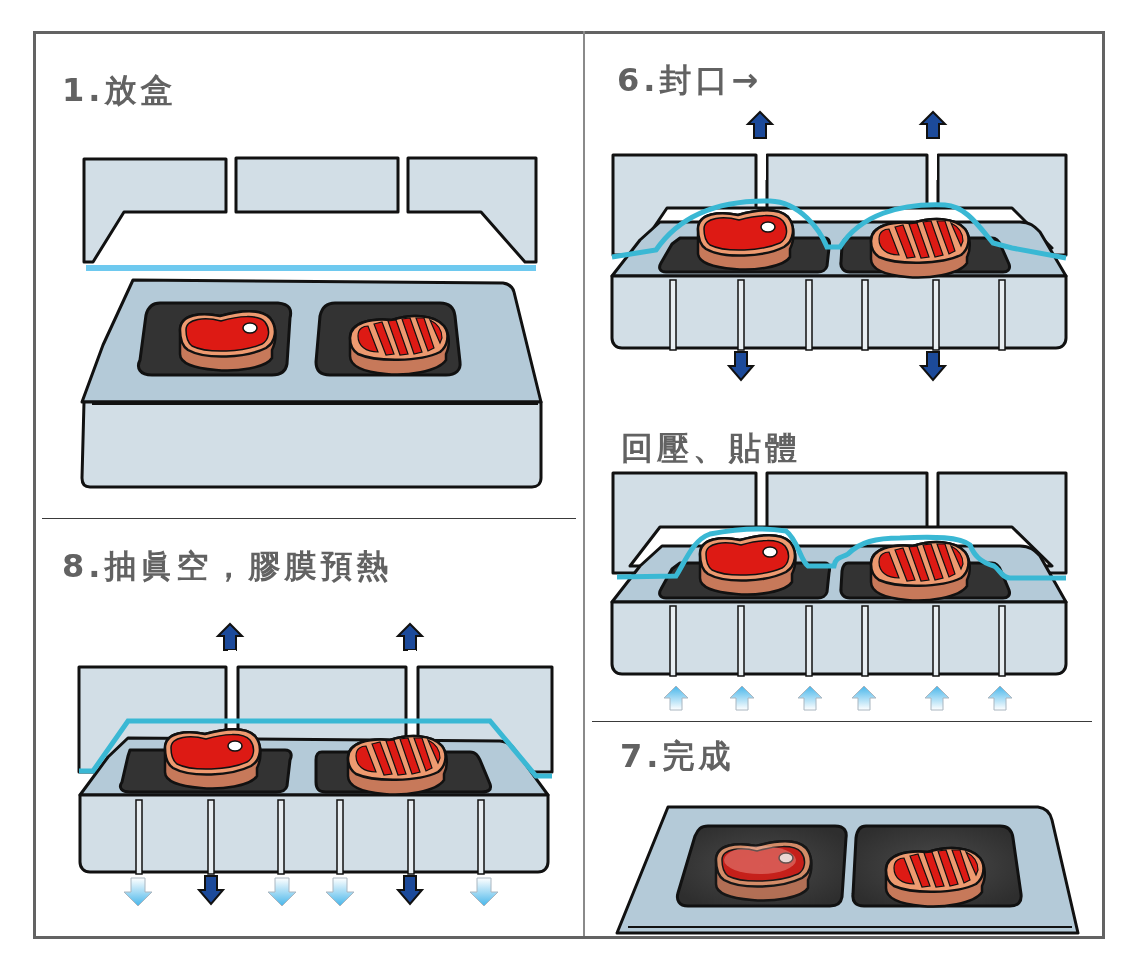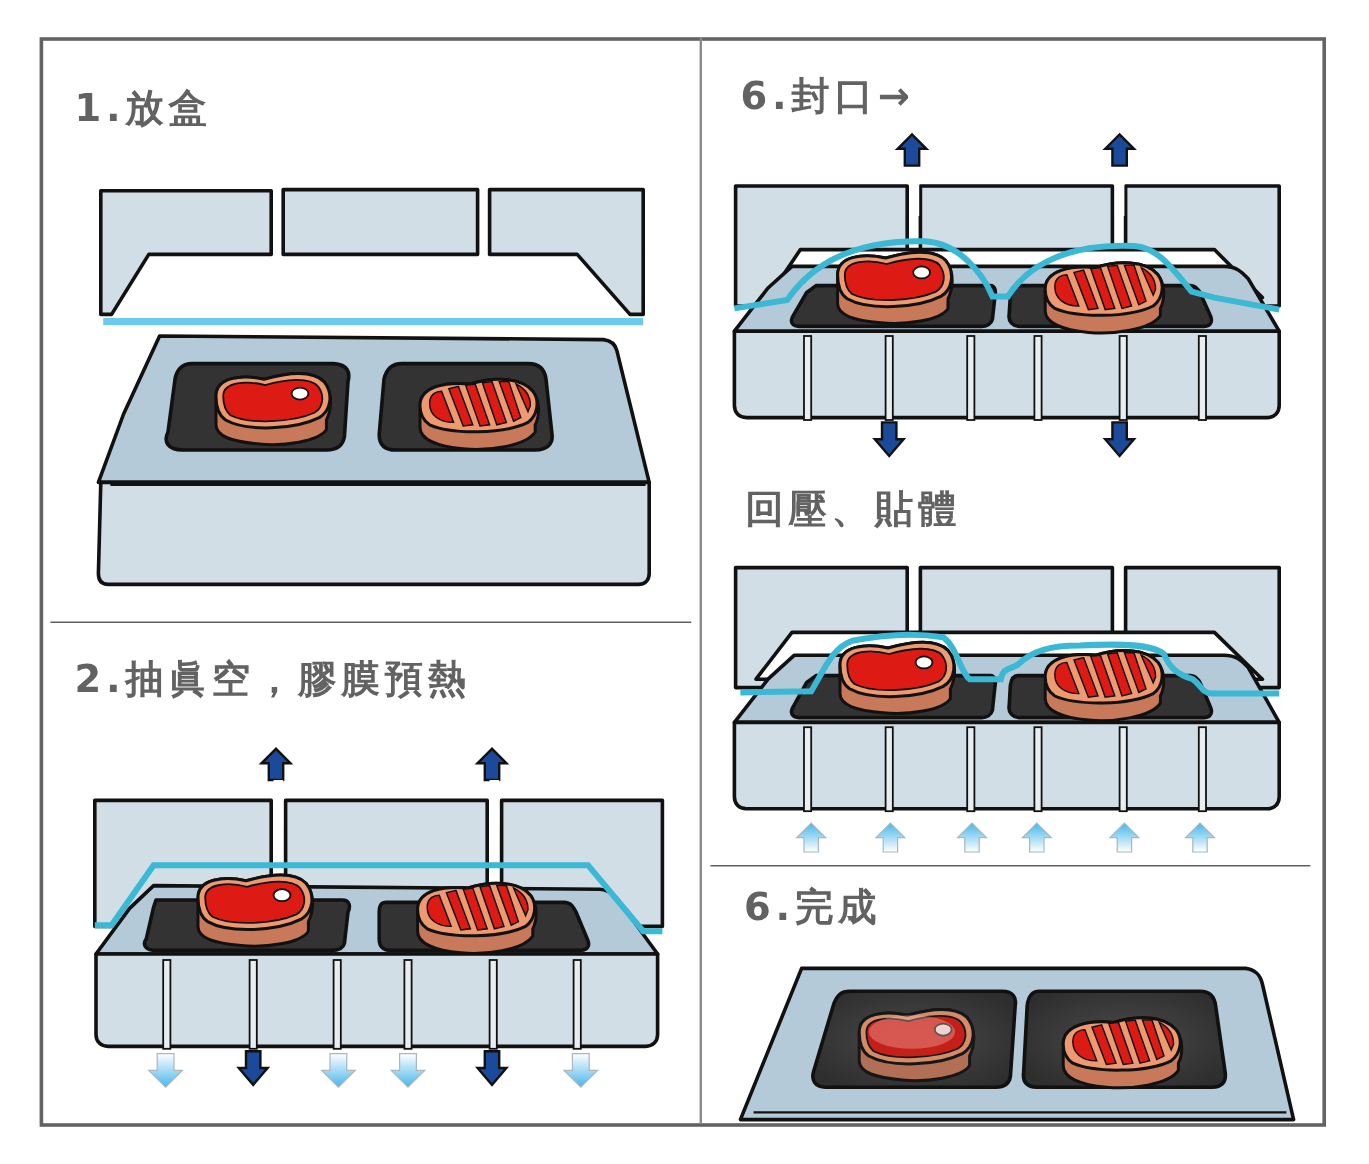--- a/index.html
+++ b/index.html
@@ -8,38 +8,38 @@
   .frame { position: absolute; left: 33px; top: 31px; width: 1066px; height: 902px;
            border: 3px solid #636363; box-sizing: content-box; }
   .vdiv { position: absolute; left: 583px; top: 31px; width: 2px; height: 905px; background: #8a8a8a; }
   .hdiv-left { position: absolute; left: 42px; top: 518px; width: 534px; height: 1px; background: #3a3a3a; }
   .hdiv-right { position: absolute; left: 592px; top: 721px; width: 500px; height: 1px; background: #3a3a3a; }
   .title { position: absolute; color: #626262; font-weight: bold; font-size: 32px;
            letter-spacing: 4px; white-space: nowrap; line-height: 1; }
   .t1 { left: 62px; top: 74px; }
   .t2 { left: 62px; top: 550px; }
   .t3 { left: 617px; top: 64px; }
-  .t3b { left: 621px; top: 408px; }
+  .t3b { left: 621px; top: 432px; }
   .t4 { left: 620px; top: 740px; }
   svg.scene { position: absolute; overflow: visible; }
   .stroke { stroke: #111; stroke-width: 3; stroke-linejoin: round; }
 </style>
 </head>
 <body>
 
 <div class="frame"></div>
 <div class="vdiv"></div>
 <div class="hdiv-left"></div>
 <div class="hdiv-right"></div>
 
 <div class="title t1">1.放盒</div>
-<div class="title t2">2.抽眞空，膠膜預熱</div>
+<div class="title t2">8.抽眞空，膠膜預熱</div>
 <div class="title t3">6.封口→</div>
 <div class="title t3b">回壓、貼體</div>
-<div class="title t4">6.完成</div>
+<div class="title t4">7.完成</div>
 
 <svg width="0" height="0" style="position:absolute">
   <defs>
     <linearGradient id="lightArrow" x1="0" y1="0" x2="0" y2="1">
       <stop offset="0" stop-color="#ffffff"></stop>
       <stop offset="1" stop-color="#48b6ea"></stop>
     </linearGradient>
     <linearGradient id="lightArrowUp" x1="0" y1="1" x2="0" y2="0">
       <stop offset="0" stop-color="#ffffff"></stop>
       <stop offset="1" stop-color="#48b6ea"></stop>

